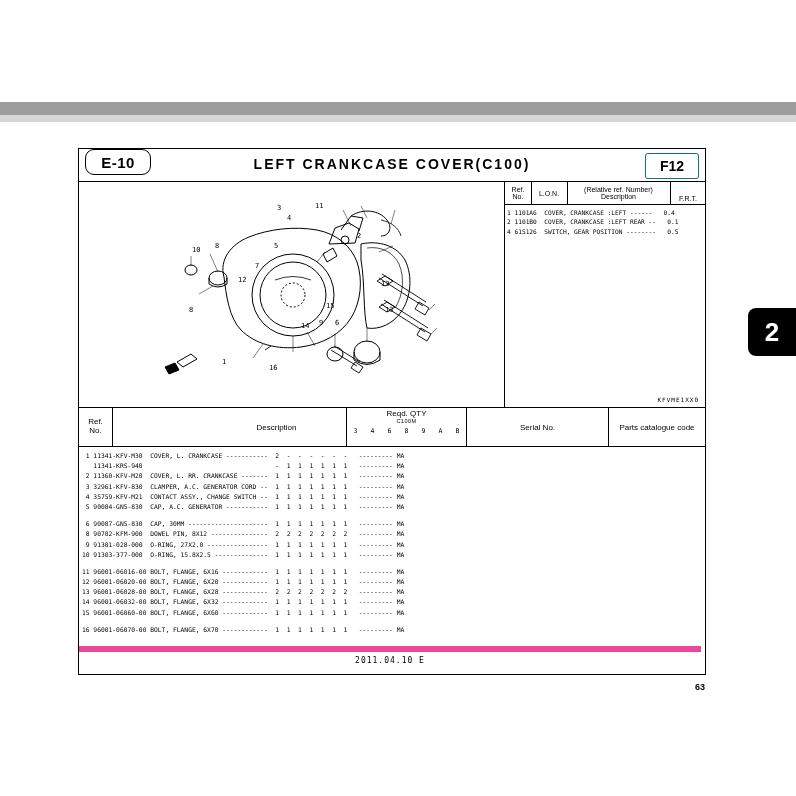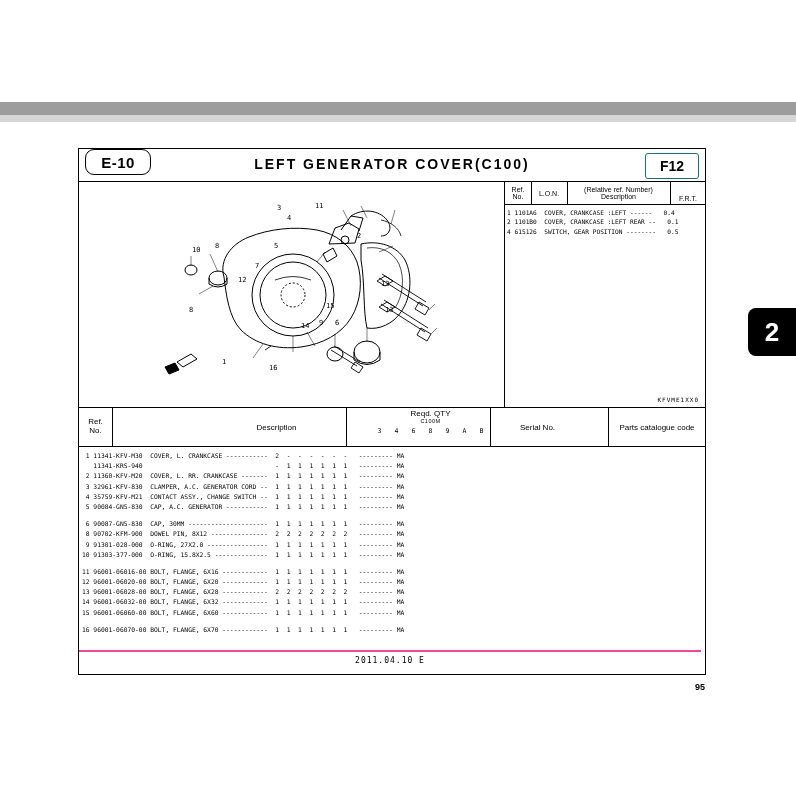--- a/index.html
+++ b/index.html
@@ -68,53 +68,53 @@
 
   .footlabel{position:absolute;right:6px;bottom:4px;font-size:6px;font-family:"DejaVu Sans Mono",monospace;letter-spacing:1px;}
 
   
   .ptable{position:relative;height:auto;}
   .pt-head{position:relative;height:38px;border-bottom:1px solid #000;font-size:8px;}
   .pt-head .cell{position:absolute;top:0;height:100%;box-sizing:border-box;}
   .pt-refno{left:0;width:34px;border-right:1px solid #000;display:flex;flex-direction:column;align-items:center;justify-content:center;line-height:1.1;}
   .pt-partno{left:34px;width:94px;border-right:1px solid #000;display:flex;align-items:center;justify-content:center;}
   .pt-desc{left:128px;width:140px;border-right:1px solid #000;display:flex;align-items:center;justify-content:center;}
-  .pt-qty{left:268px;width:120px;border-right:1px solid #000;margin-left:24px;}
+  .pt-qty{left:268px;width:120px;border-right:1px solid #000;}
   .pt-qty .qlabel{text-align:center;font-size:8px;padding-top:1px;}
   .pt-qty .qmodel{text-align:center;font-size:5.5px;letter-spacing:.5px;}
   .pt-qty .qcols{display:flex;font-size:6.5px;font-family:"DejaVu Sans Mono",monospace;justify-content:space-around;padding-top:3px;}
   .pt-serial{left:388px;width:142px;border-right:1px solid #000;display:flex;align-items:center;justify-content:center;}
   .pt-cat{left:530px;right:0;display:flex;align-items:center;justify-content:center;}
 
   .pt-rows{padding:4px 0 0 3px;font-family:"DejaVu Sans Mono", monospace;font-size:6.3px;line-height:1.62;white-space:pre;}
   .pt-rows .spacer{height:7px;}
 
   
-  .sheetfoot{position:absolute;left:0;right:4px;bottom:0;height:22px;border-top:2px solid #ec4899;}
+  .sheetfoot{position:absolute;left:0;right:4px;bottom:0;height:22px;border-top:6px solid #ec4899;}
   .sheetfoot .date{position:absolute;left:0;right:0;top:4px;text-align:center;font-size:8px;letter-spacing:1px;font-family:"DejaVu Sans Mono",monospace;}
 
   .pageno{position:absolute;right:-0px;bottom:-18px;font-size:9px;font-weight:bold;}
 
   svg{display:block;}
 </style>
 </head>
 <body>
 
 <div class="page">
 
   <div class="greybar b1"></div>
   <div class="greybar b2"></div>
 
   <div class="tab">2</div>
 
   <div class="sheet">
 
     <div class="hdr">
       <div class="hdr-code">E-10</div>
-      <div class="hdr-title">LEFT  GENERATOR  COVER(C100)</div>
+      <div class="hdr-title">LEFT  CRANKCASE  COVER(C100)</div>
       <div class="hdr-fig">F12</div>
     </div>
 
     <div class="body">
 
       <div class="illus">
         <svg width="425" height="225" viewBox="0 0 425 225">
           <g fill="none" stroke="#000" stroke-width="1">
 
             <path d="M145 95 C140 78 152 62 170 55 C190 47 215 44 238 48 C258 52 272 64 278 80
@@ -252,15 +252,15 @@
         <div class="cell pt-cat">Parts catalogue code</div>
         <div class="cell pt-serial">Serial No.</div>
       </div>
       <div class="pt-rows" id="ptrows"><div> 1 11341-KFV-M30  COVER, L. CRANKCASE -----------  2  -  -  -  -  -  -   --------- MA</div><div>   11341-KRS-940                                   -  1  1  1  1  1  1   --------- MA</div><div> 2 11360-KFV-M20  COVER, L. RR. CRANKCASE -------  1  1  1  1  1  1  1   --------- MA</div><div> 3 32961-KFV-830  CLAMPER, A.C. GENERATOR CORD --  1  1  1  1  1  1  1   --------- MA</div><div> 4 35759-KFV-M21  CONTACT ASSY., CHANGE SWITCH --  1  1  1  1  1  1  1   --------- MA</div><div> 5 90084-GN5-830  CAP, A.C. GENERATOR -----------  1  1  1  1  1  1  1   --------- MA</div><div class="spacer"></div><div> 6 90087-GN5-830  CAP, 30MM ---------------------  1  1  1  1  1  1  1   --------- MA</div><div> 8 90702-KFM-900  DOWEL PIN, 8X12 ---------------  2  2  2  2  2  2  2   --------- MA</div><div> 9 91301-028-000  O-RING, 27X2.0 ----------------  1  1  1  1  1  1  1   --------- MA</div><div>10 91303-377-000  O-RING, 15.8X2.5 --------------  1  1  1  1  1  1  1   --------- MA</div><div class="spacer"></div><div>11 96001-06016-00 BOLT, FLANGE, 6X16 ------------  1  1  1  1  1  1  1   --------- MA</div><div>12 96001-06020-00 BOLT, FLANGE, 6X20 ------------  1  1  1  1  1  1  1   --------- MA</div><div>13 96001-06028-00 BOLT, FLANGE, 6X28 ------------  2  2  2  2  2  2  2   --------- MA</div><div>14 96001-06032-00 BOLT, FLANGE, 6X32 ------------  1  1  1  1  1  1  1   --------- MA</div><div>15 96001-06060-00 BOLT, FLANGE, 6X60 ------------  1  1  1  1  1  1  1   --------- MA</div><div class="spacer"></div><div>16 96001-06070-00 BOLT, FLANGE, 6X70 ------------  1  1  1  1  1  1  1   --------- MA</div></div>
     </div>
 
     <div class="sheetfoot">
       <div class="date">2011.04.10      E</div>
     </div>
 
-    <div class="pageno">95</div>
+    <div class="pageno">63</div>
   </div>
 </div>
 
 </body></html>

